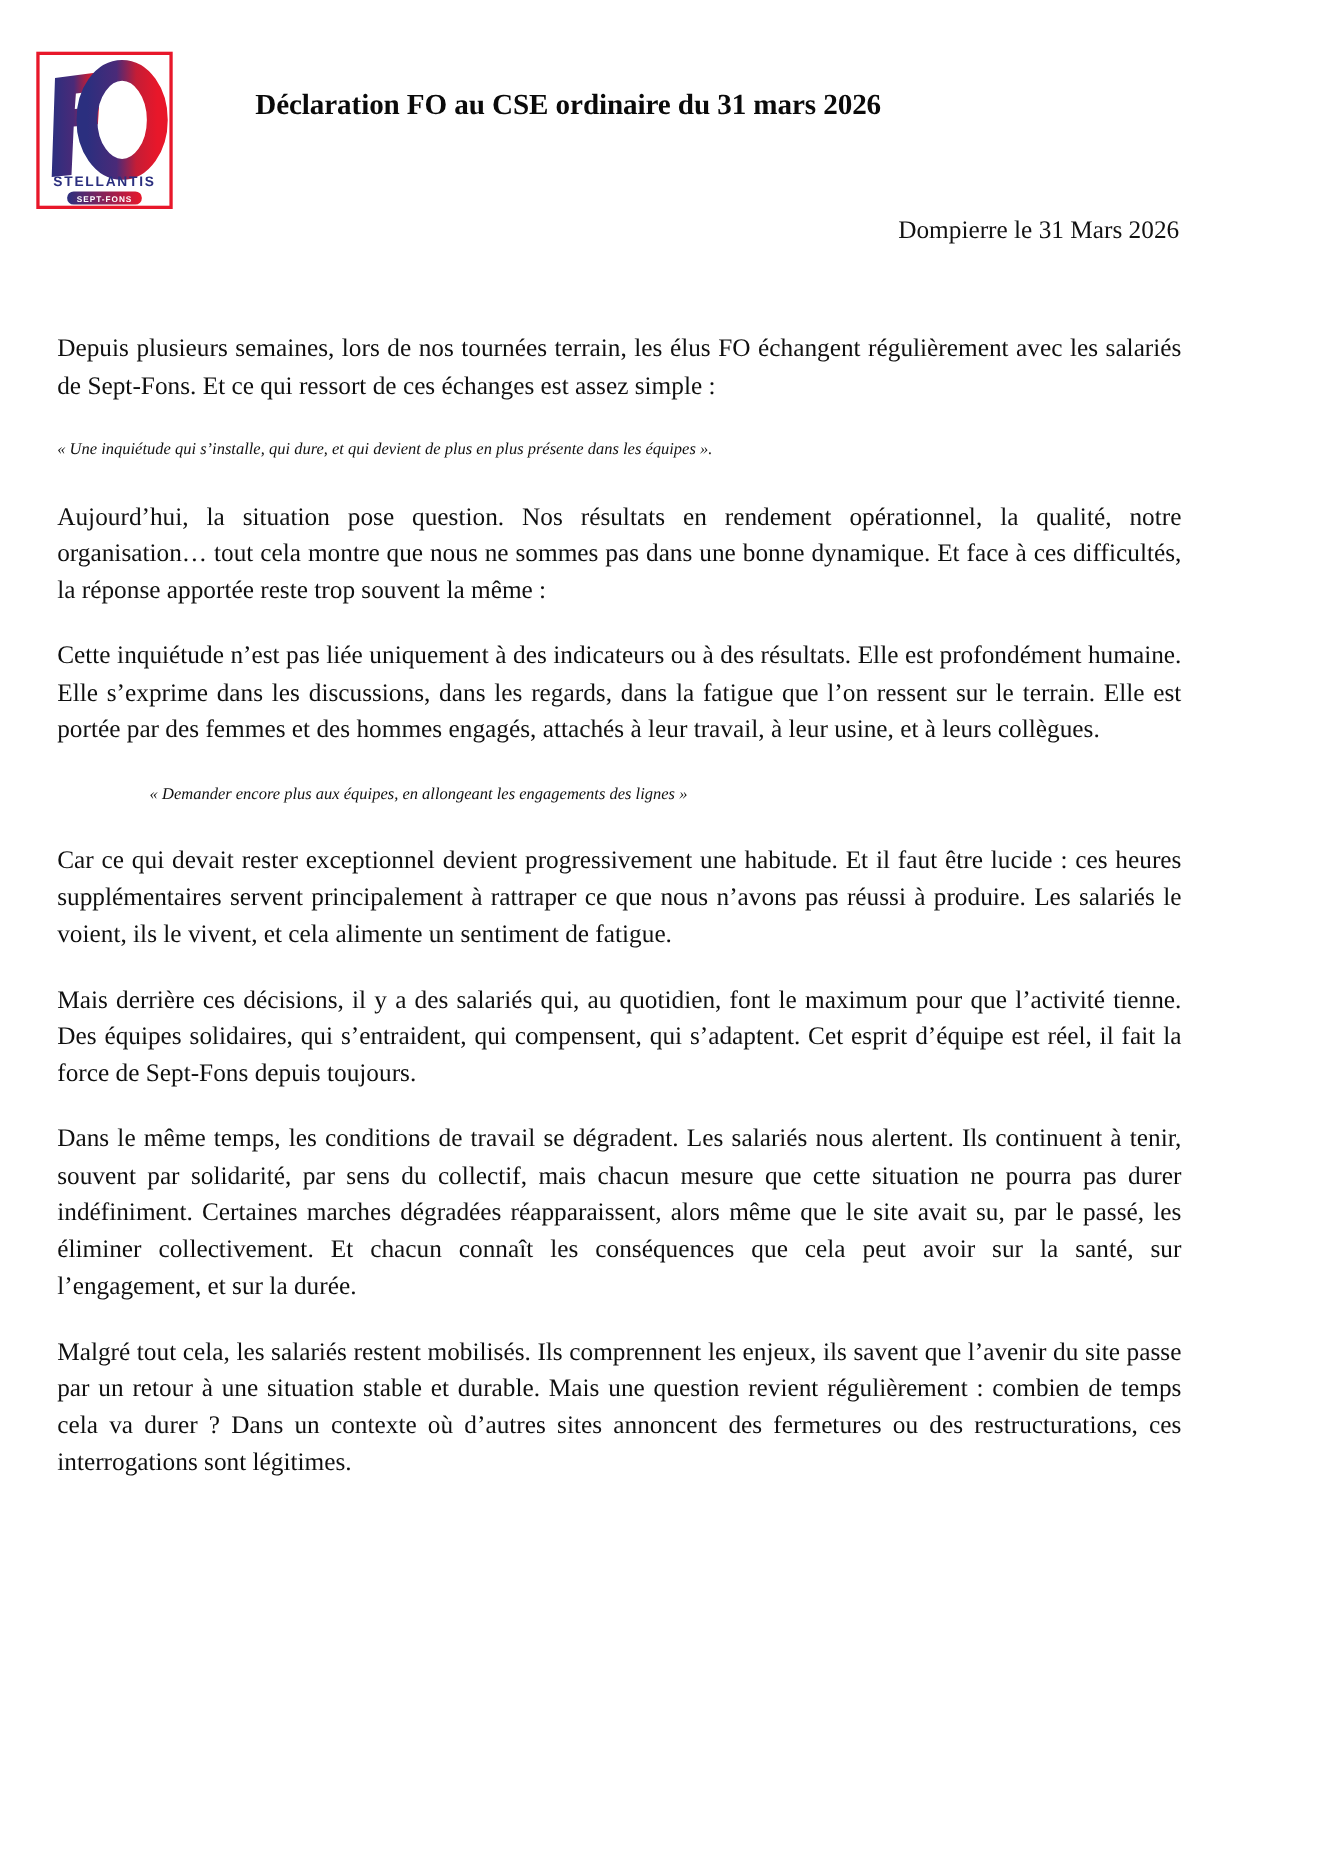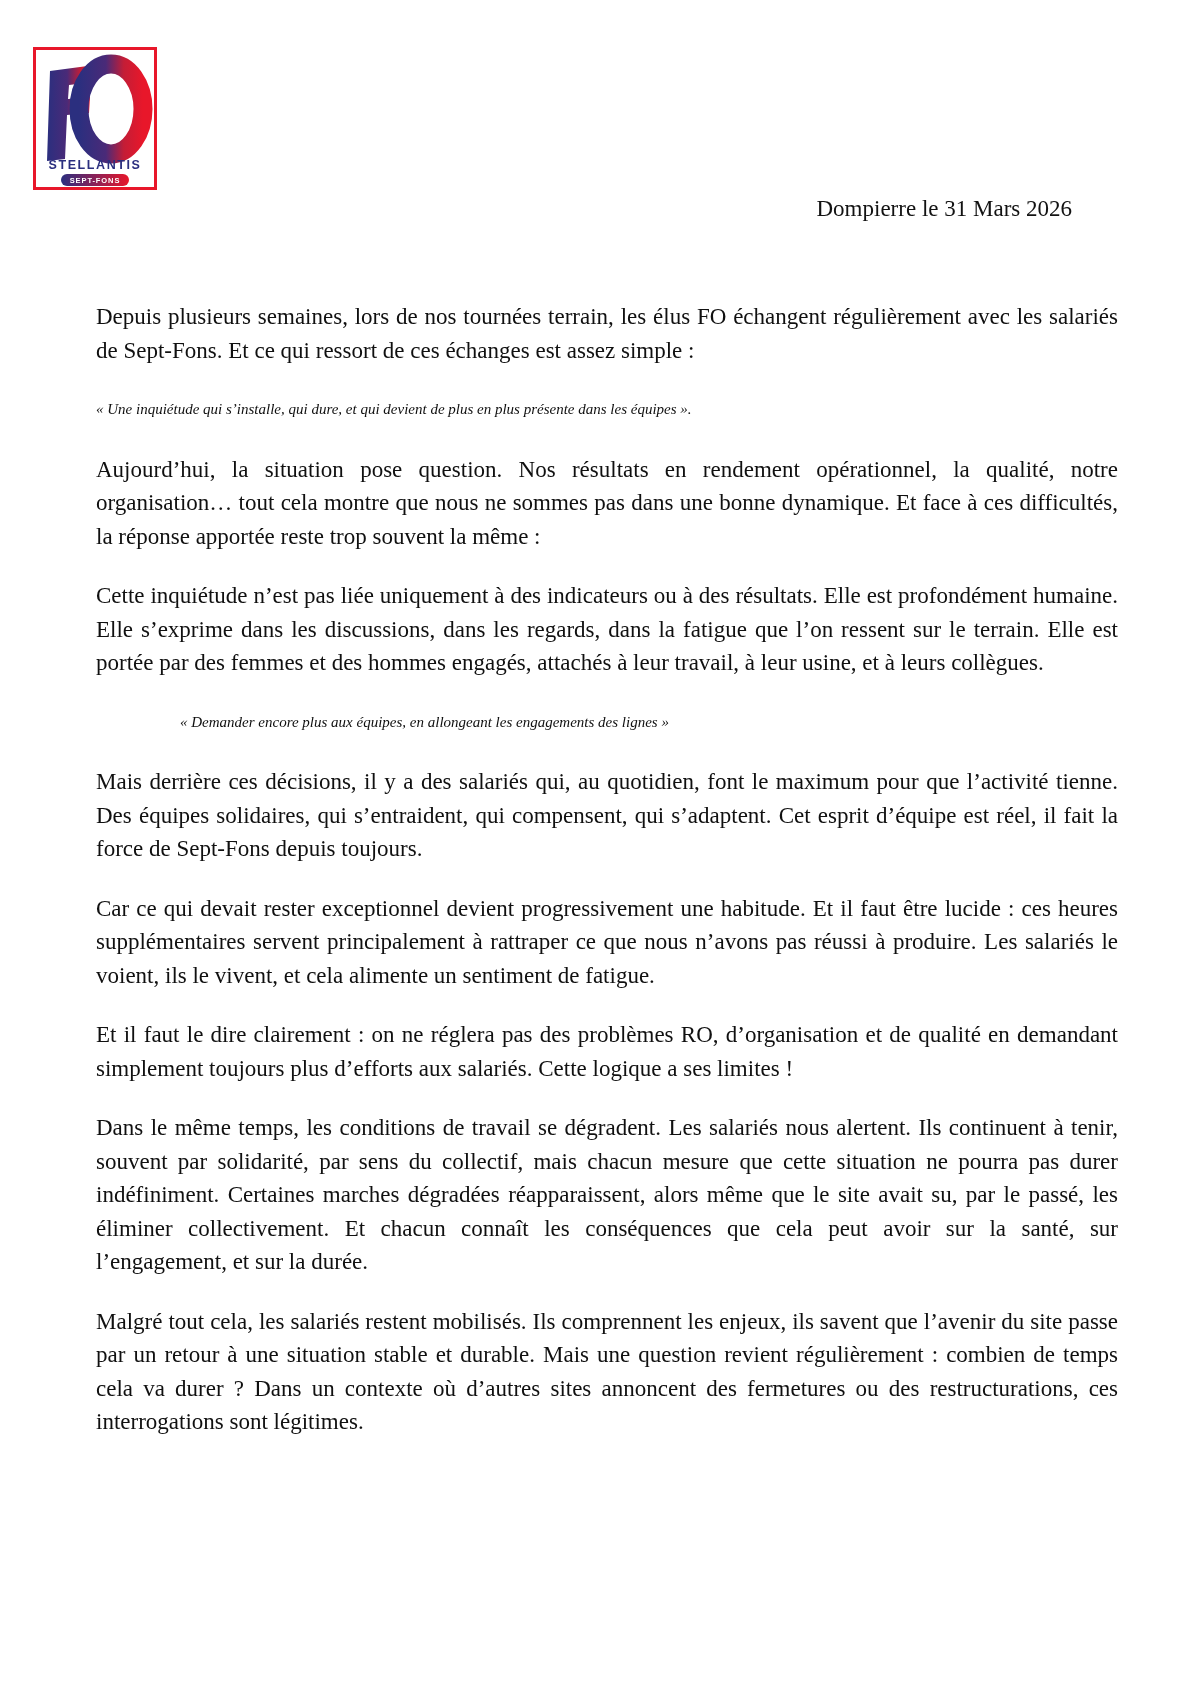--- a/index.html
+++ b/index.html
@@ -74,21 +74,20 @@
     white-space: nowrap;
     margin-left: 32px;
   }
 
   
   .content {
     position: absolute;
     left: 52px;
     top: 300px;
     width: 1022px;
-    margin-left: 44px;
   }
   p.para {
     margin: 0 0 26px 0;
     font-size: 23px;
     line-height: 33.5px;
     text-align: justify;
     text-justify: inter-word;
     color: #101010;
     hyphens: none;
   }
@@ -138,30 +137,30 @@
 
         <ellipse cx="78" cy="62" rx="32" ry="45" fill="none" stroke="url(#foGrad)" stroke-width="19"></ellipse>
 
         <text x="62" y="122" text-anchor="middle" font-family="'Liberation Sans', sans-serif" font-size="12.5" font-weight="bold" letter-spacing="1.6" fill="#2b2f7f">STELLANTIS</text>
 
         <rect x="28" y="127" width="68" height="12" rx="6" fill="url(#barGrad)"></rect>
         <text x="62" y="136.2" text-anchor="middle" font-family="'Liberation Sans', sans-serif" font-size="7.5" font-weight="bold" letter-spacing="0.9" fill="#ffffff">SEPT-FONS</text>
       </svg>
     </div>
 
+    <div class="doc-title">Déclaration FO au CSE ordinaire du 31 mars 2026</div>
 
     <div class="dateline">Dompierre le 31 Mars 2026</div>
   </div>
 
   <div class="content">
     <p class="para">Depuis plusieurs semaines, lors de nos tournées terrain, les élus FO échangent régulièrement avec les salariés de Sept-Fons. Et ce qui ressort de ces échanges est assez simple :</p>
     <p class="quote">« Une inquiétude qui s’installe, qui dure, et qui devient de plus en plus présente dans les équipes ».</p>
     <p class="para">Aujourd’hui, la situation pose question. Nos résultats en rendement opérationnel, la qualité, notre organisation… tout cela montre que nous ne sommes pas dans une bonne dynamique. Et face à ces difficultés, la réponse apportée reste trop souvent la même :</p>
     <p class="para">Cette inquiétude n’est pas liée uniquement à des indicateurs ou à des résultats. Elle est profondément humaine. Elle s’exprime dans les discussions, dans les regards, dans la fatigue que l’on ressent sur le terrain. Elle est portée par des femmes et des hommes engagés, attachés à leur travail, à leur usine, et à leurs collègues.</p>
     <p class="quote indented">« Demander encore plus aux équipes, en allongeant les engagements des lignes »</p>
+    <p class="para">Car ce qui devait rester exceptionnel devient progressivement une habitude. Et il faut être lucide : ces heures supplémentaires servent principalement à rattraper ce que nous n’avons pas réussi à produire. Les salariés le voient, ils le vivent, et cela alimente un sentiment de fatigue.</p>
     <p class="para">Mais derrière ces décisions, il y a des salariés qui, au quotidien, font le maximum pour que l’activité tienne. Des équipes solidaires, qui s’entraident, qui compensent, qui s’adaptent. Cet esprit d’équipe est réel, il fait la force de Sept-Fons depuis toujours.</p>
-    <p class="para">Car ce qui devait rester exceptionnel devient progressivement une habitude. Et il faut être lucide : ces heures supplémentaires servent principalement à rattraper ce que nous n’avons pas réussi à produire. Les salariés le voient, ils le vivent, et cela alimente un sentiment de fatigue.</p>
-    <p class="para">Et il faut le dire clairement : on ne réglera pas des problèmes RO, d’organisation et de qualité en demandant simplement toujours plus d’efforts aux salariés. Cette logique a ses limites !</p>
     <p class="para">Dans le même temps, les conditions de travail se dégradent. Les salariés nous alertent. Ils continuent à tenir, souvent par solidarité, par sens du collectif, mais chacun mesure que cette situation ne pourra pas durer indéfiniment. Certaines marches dégradées réapparaissent, alors même que le site avait su, par le passé, les éliminer collectivement. Et chacun connaît les conséquences que cela peut avoir sur la santé, sur l’engagement, et sur la durée.</p>
     <p class="para">Malgré tout cela, les salariés restent mobilisés. Ils comprennent les enjeux, ils savent que l’avenir du site passe par un retour à une situation stable et durable. Mais une question revient régulièrement : combien de temps cela va durer ? Dans un contexte où d’autres sites annoncent des fermetures ou des restructurations, ces interrogations sont légitimes.</p>
   </div>
 
 </div>
 
 </body></html>

